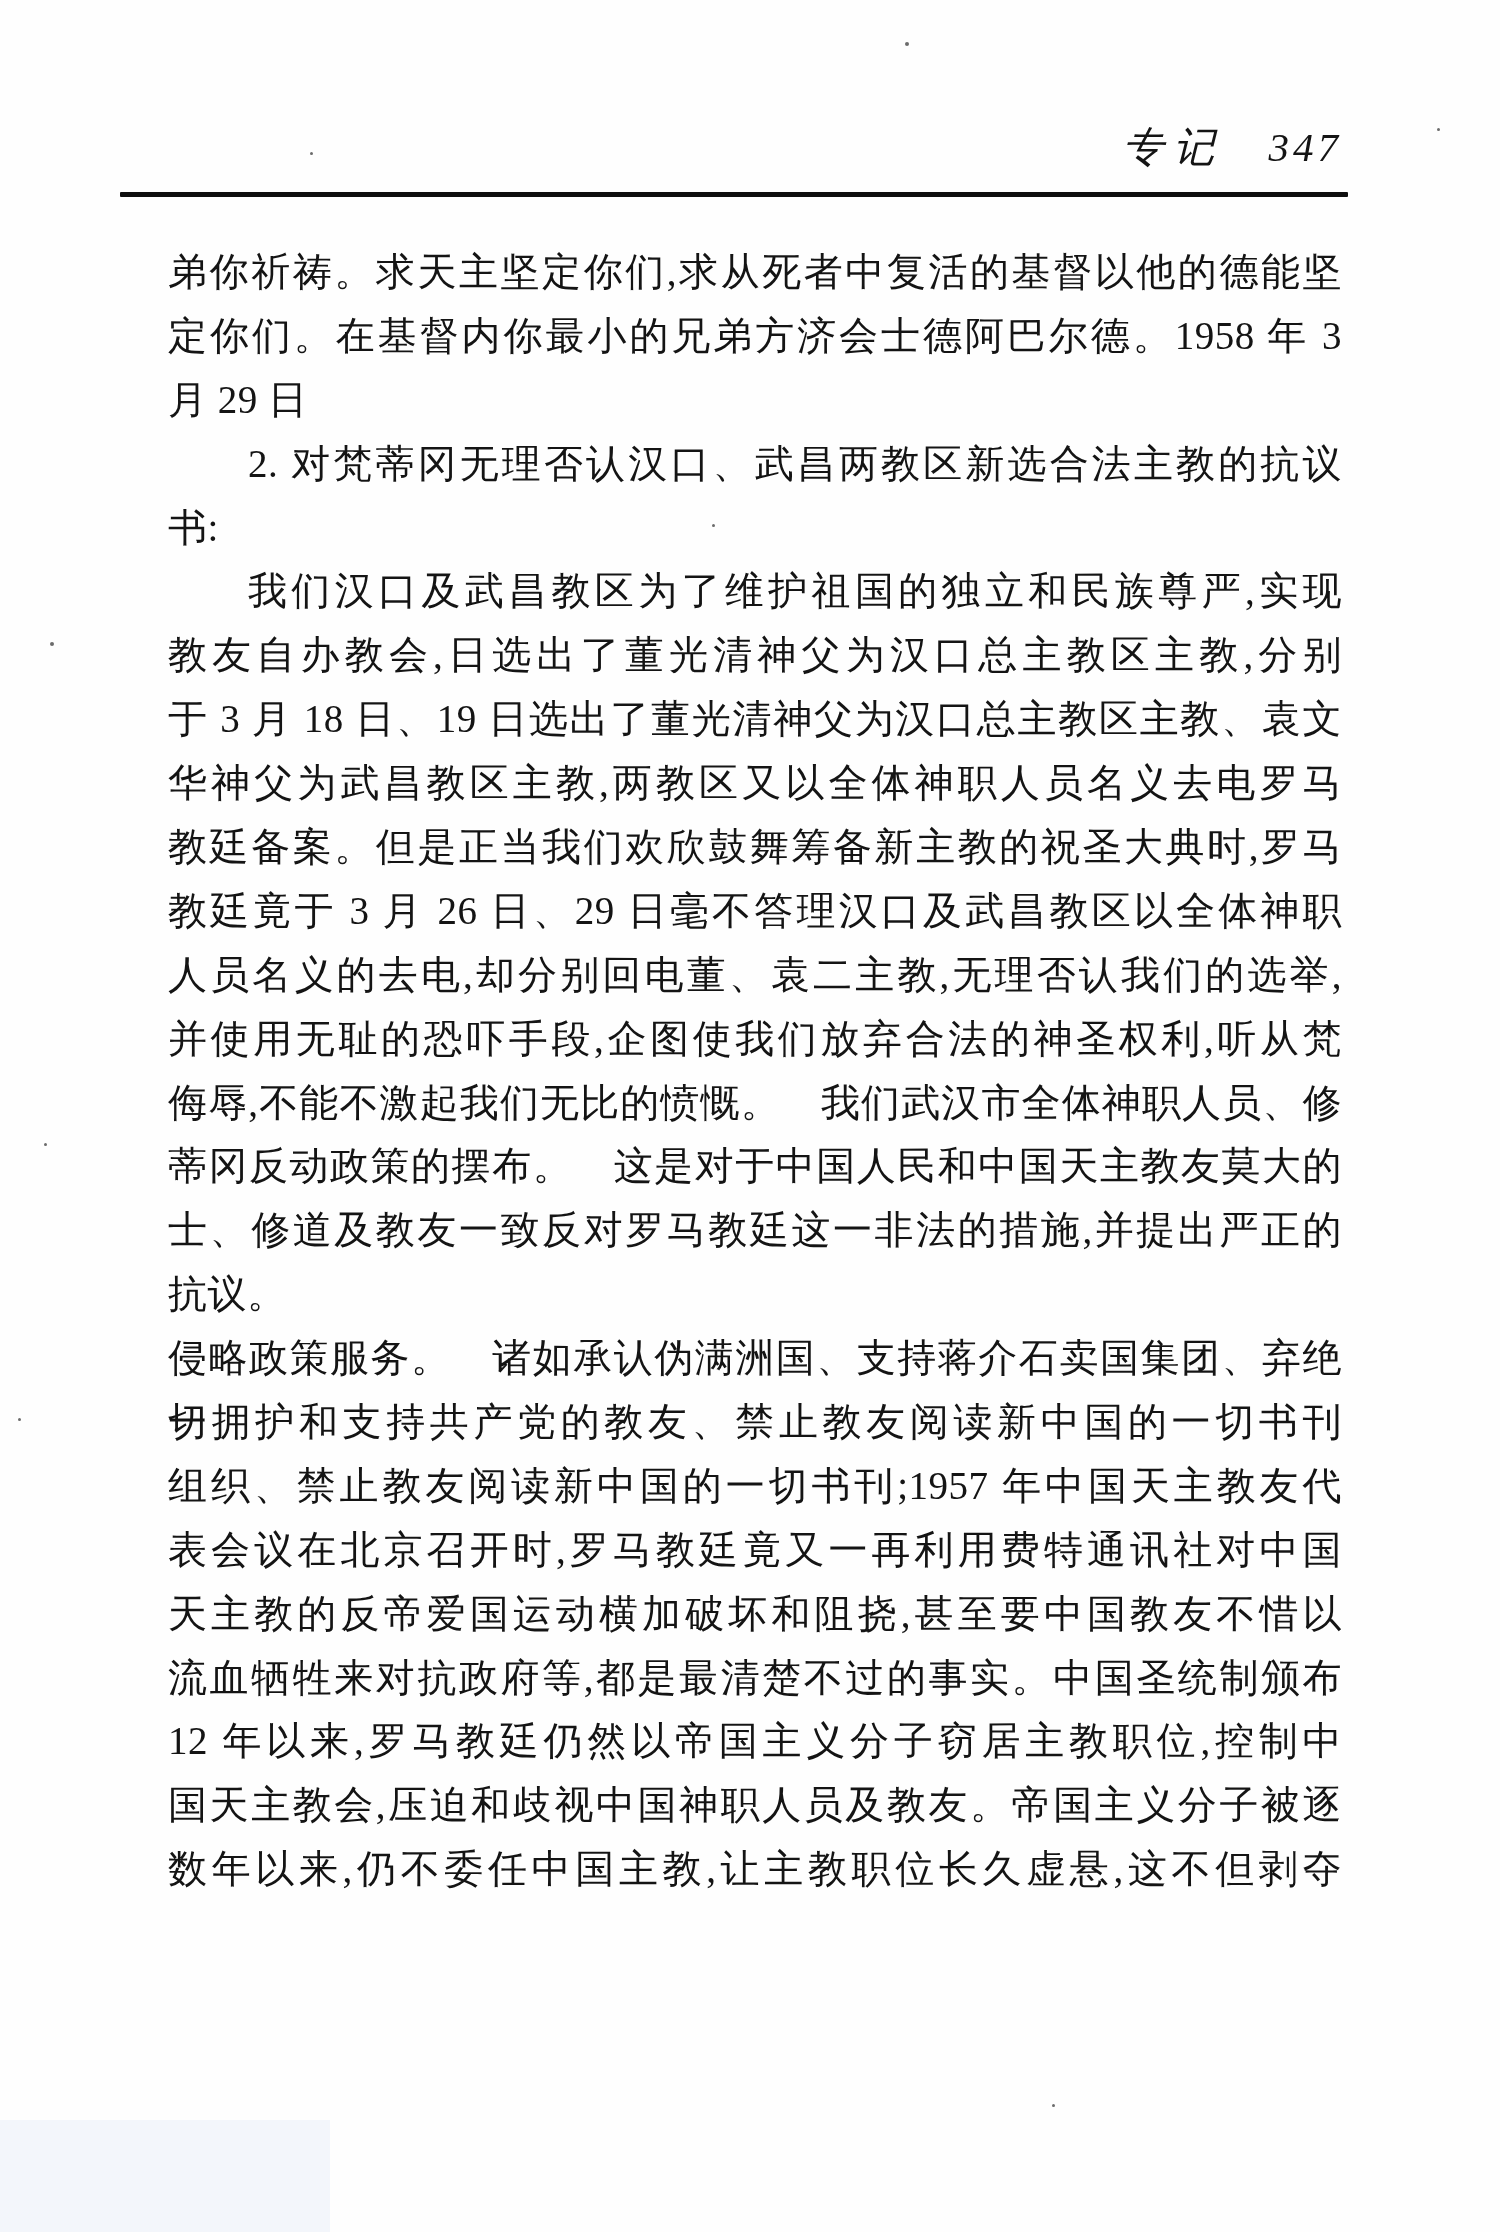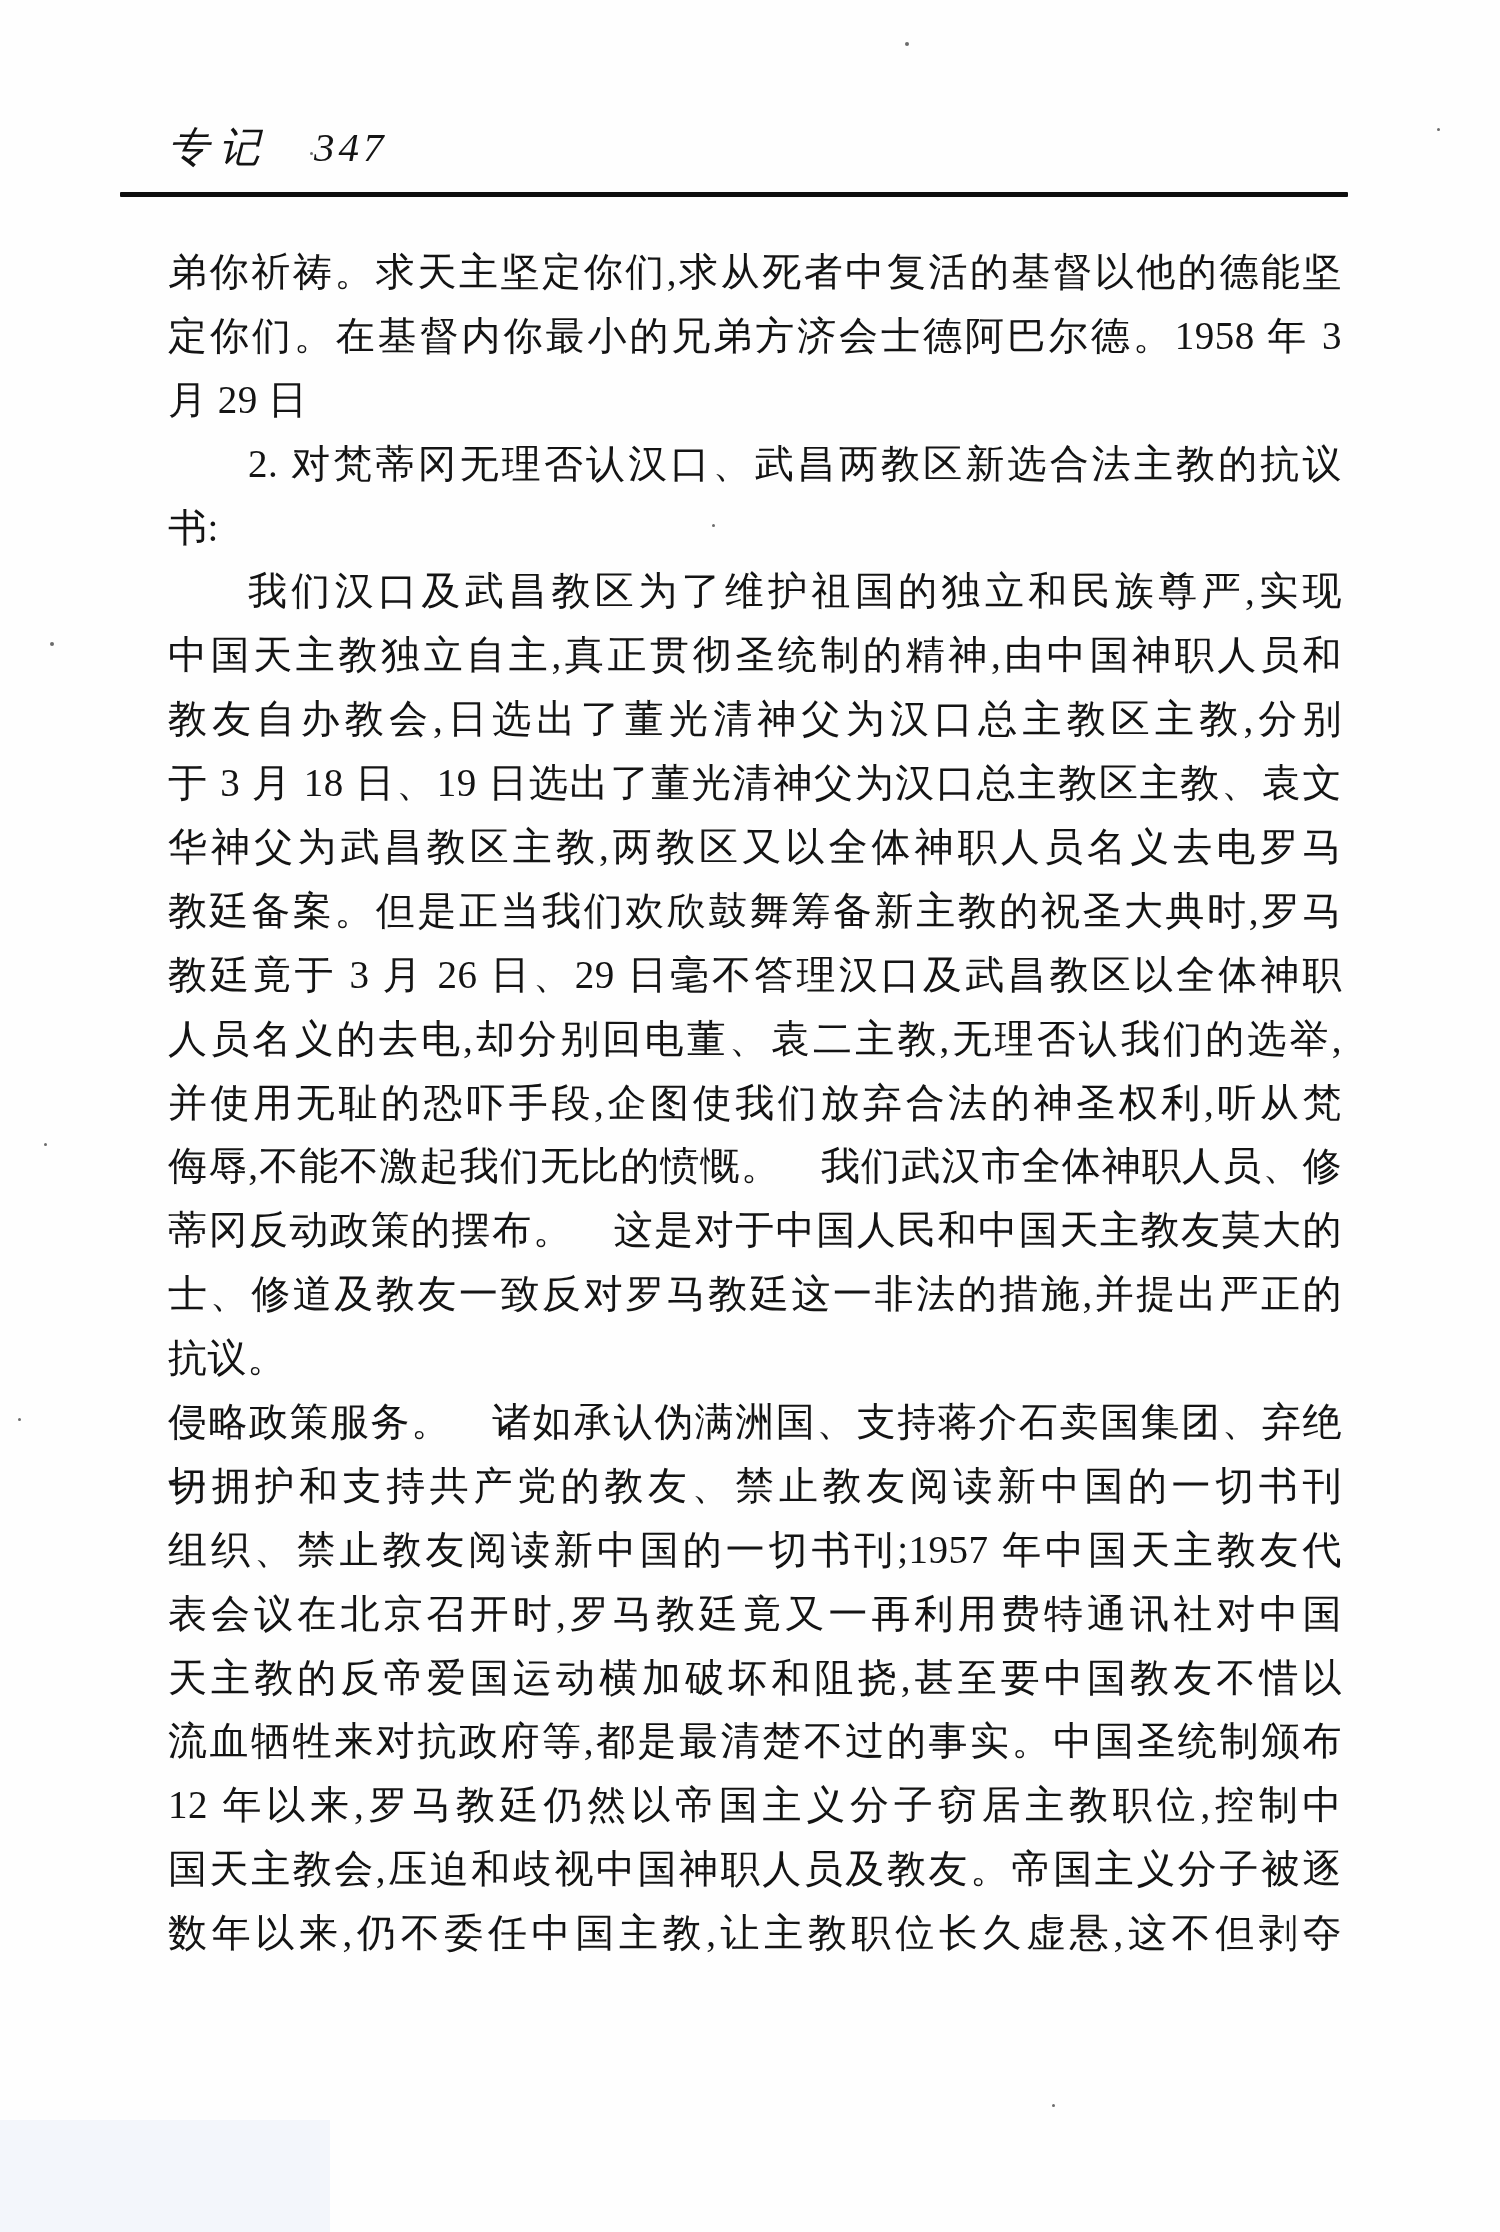--- a/index.html
+++ b/index.html
@@ -17,21 +17,21 @@
     color: #141414;
   }
   
   .running-header {
     position: absolute;
     top: 122px;
     left: 168px;
     width: 1174px;
     height: 50px;
     display: flex;
-    justify-content: flex-start;
+    justify-content: flex-end;
     align-items: baseline;
     font-size: 41px;
     line-height: 50px;
   }
   .running-title {
     font-style: italic;
     letter-spacing: 10px;
     margin-right: 20px;
   }
   .page-number {
@@ -99,21 +99,20 @@
 
   <div class="header-rule"></div>
 
   <div class="text-block">
       <div class="line fill">弟你祈祷。求天主坚定你们,求从死者中复活的基督以他的德能坚</div>
       <div class="line fill">定你们。在基督内你最小的兄弟方济会士德阿巴尔德。1958 年 3</div>
       <div class="line">月 29 日</div>
       <div class="line indent fill">2. 对梵蒂冈无理否认汉口、武昌两教区新选合法主教的抗议</div>
       <div class="line">书:</div>
       <div class="line indent fill">我们汉口及武昌教区为了维护祖国的独立和民族尊严,实现</div>
-      <div class="line fill">中国天主教独立自主,真正贯彻圣统制的精神,由中国神职人员和</div>
       <div class="line fill">教友自办教会,日选出了董光清神父为汉口总主教区主教,分别</div>
       <div class="line fill">于 3 月 18 日、19 日选出了董光清神父为汉口总主教区主教、袁文</div>
       <div class="line fill">华神父为武昌教区主教,两教区又以全体神职人员名义去电罗马</div>
       <div class="line fill">教廷备案。但是正当我们欢欣鼓舞筹备新主教的祝圣大典时,罗马</div>
       <div class="line fill">教廷竟于 3 月 26 日、29 日毫不答理汉口及武昌教区以全体神职</div>
       <div class="line fill">人员名义的去电,却分别回电董、袁二主教,无理否认我们的选举,</div>
       <div class="line fill">并使用无耻的恐吓手段,企图使我们放弃合法的神圣权利,听从梵</div>
       <div class="line fill">侮辱,不能不激起我们无比的愤慨。　我们武汉市全体神职人员、修</div>
       <div class="line fill">蒂冈反动政策的摆布。　这是对于中国人民和中国天主教友莫大的</div>
       <div class="line fill">士、修道及教友一致反对罗马教廷这一非法的措施,并提出严正的</div>

